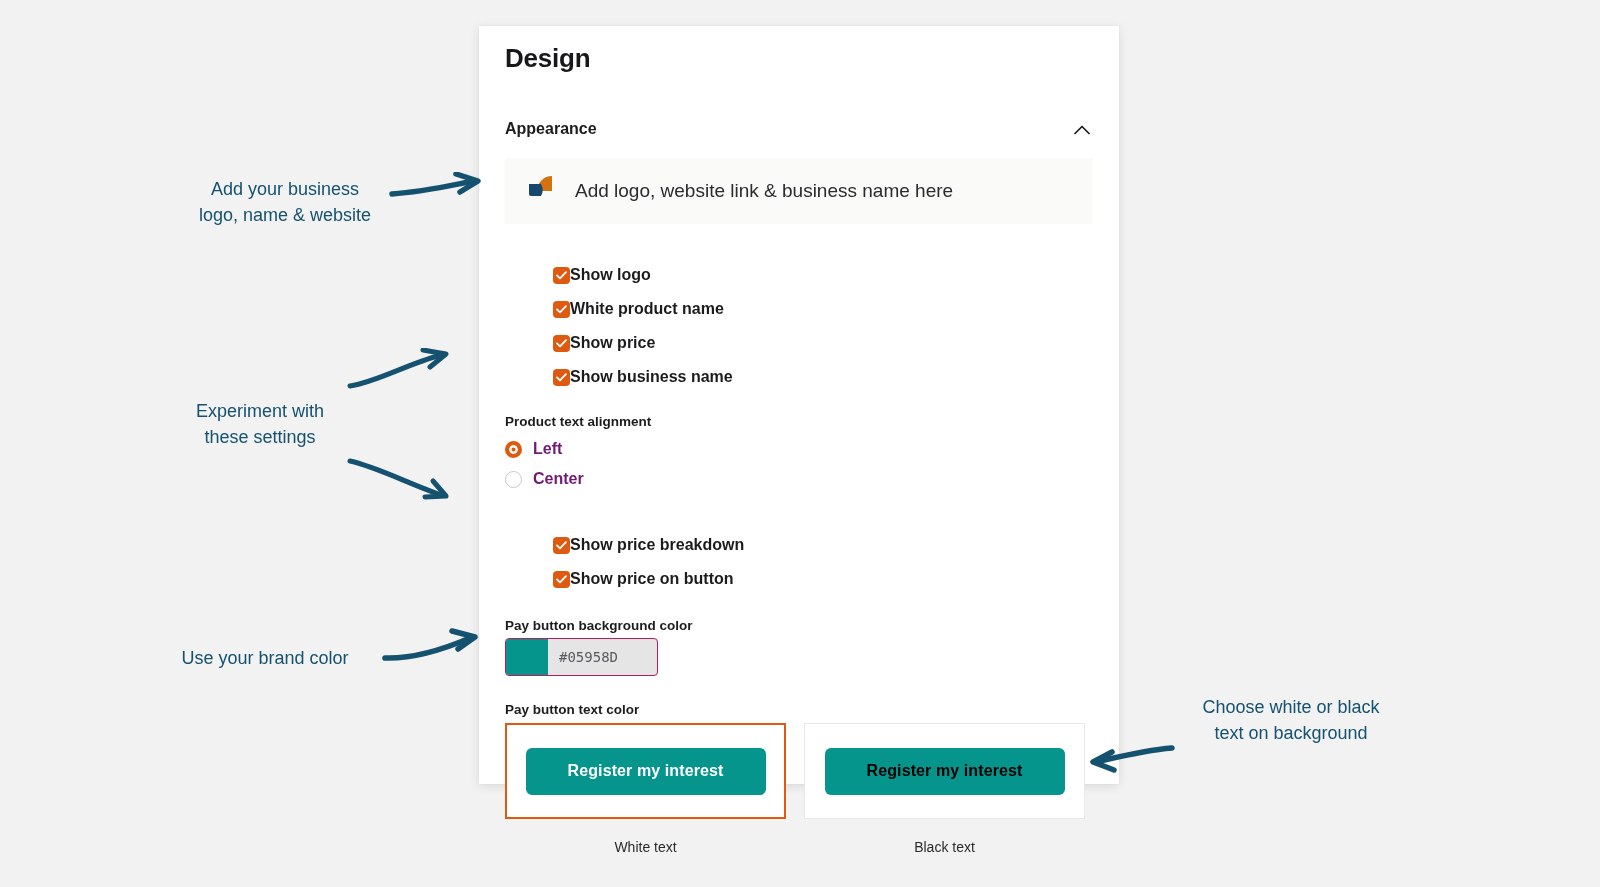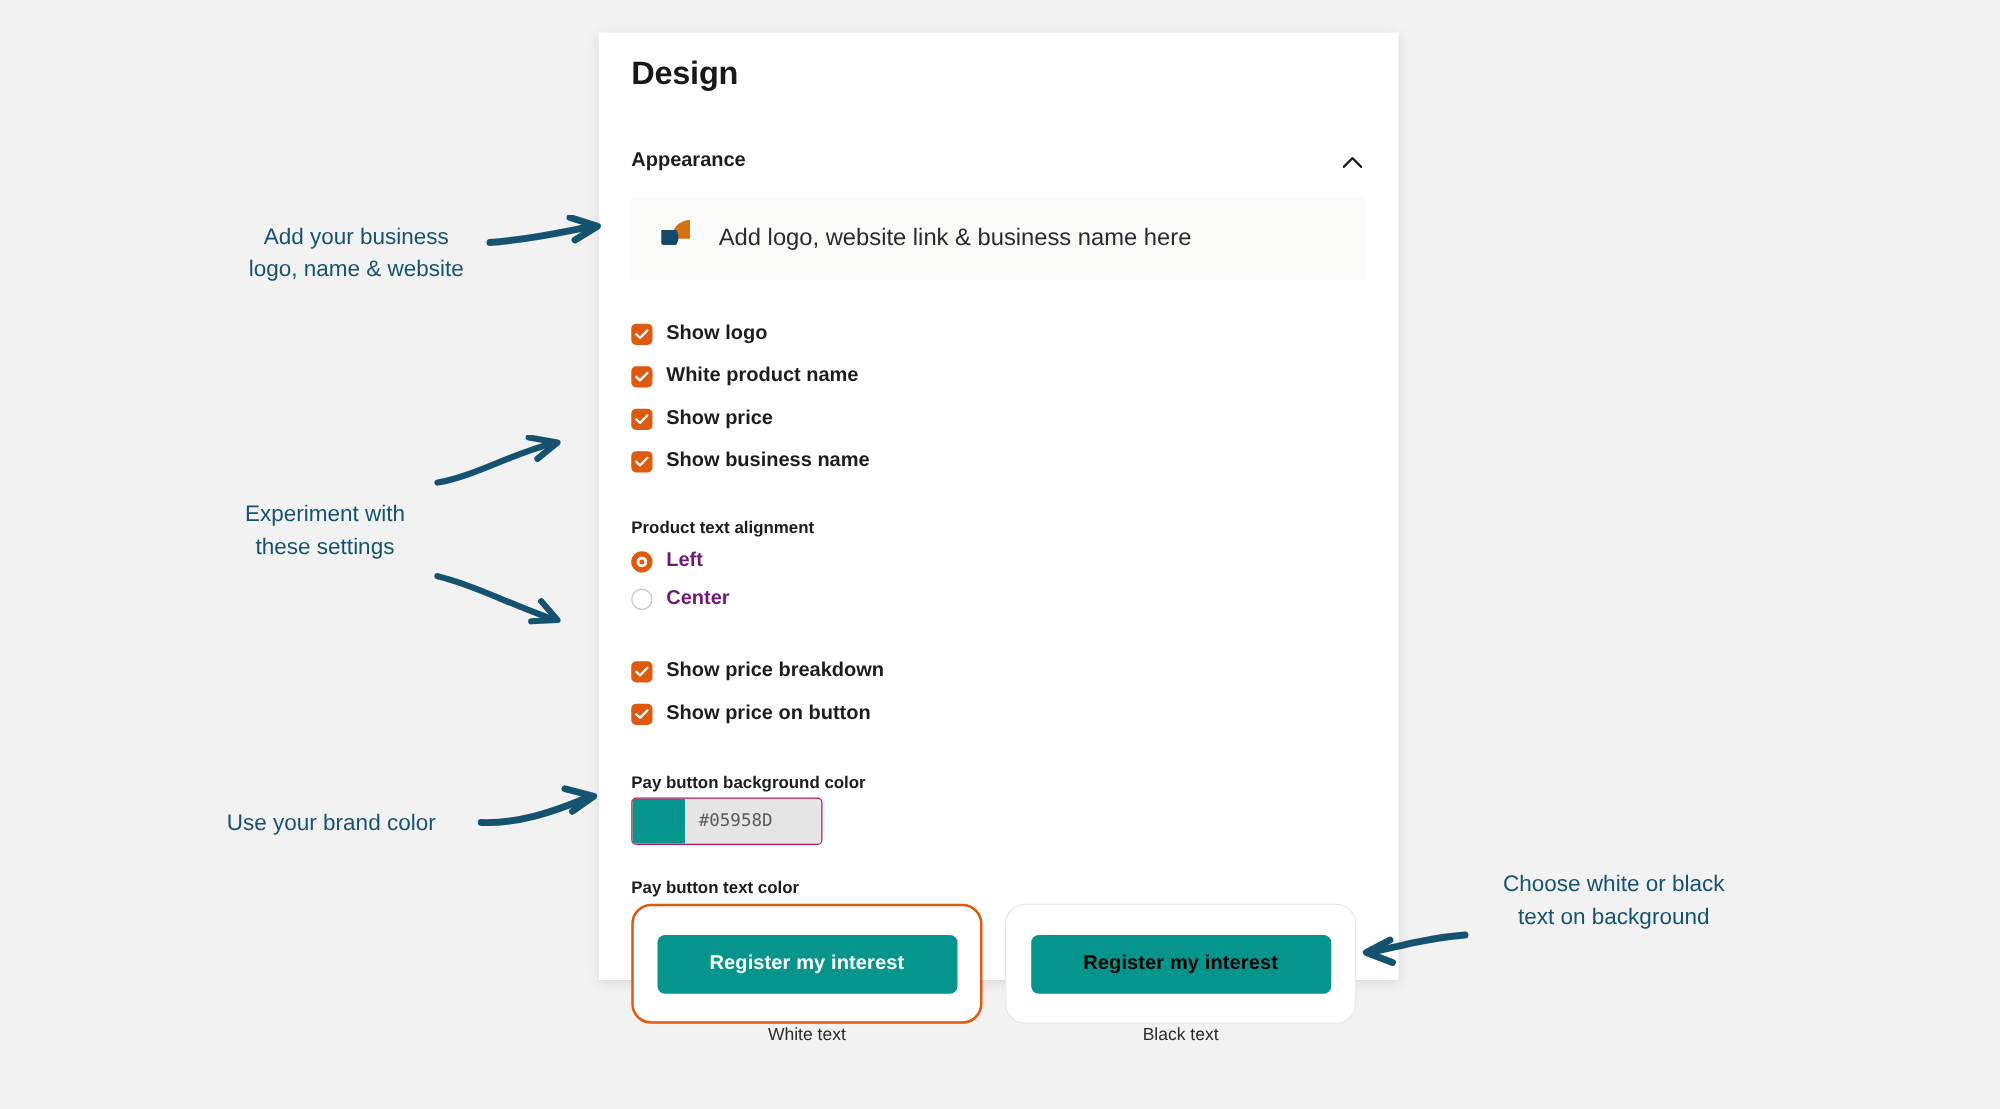--- a/index.html
+++ b/index.html
@@ -66,24 +66,24 @@
   .brand-logo { width: 34px; height: 34px; position: relative; flex: 0 0 auto; }
   .logo-row-label {
     font-size: 19px;
     color: #2b2b2f;
   }
 
   
   .check-list { margin-top: 26px; }
   .check-row {
     display: flex;
-    align-items: center;
-    gap: 11px;
+    align-items: flex-end;
     height: 34px;
     cursor: pointer;
+    margin-left: 48px;
   }
   .cbx {
     width: 17px; height: 17px;
     border-radius: 4px;
     background: #dd5a10;
     flex: 0 0 auto;
     display: flex; align-items: center; justify-content: center;
   }
   .cbx svg { display: block; }
   .check-label {
@@ -161,21 +161,21 @@
   
   .text-color-block { margin-top: 26px; }
   .preview-row {
     display: flex;
     gap: 18px;
     margin-top: 6px;
   }
   .preview-cell { width: 281px; }
   .preview-box {
     height: 96px;
-    border-radius: 16px;
+    border-radius: 0;
     display: flex;
     align-items: center;
     justify-content: center;
     background: #ffffff;
     cursor: pointer;
   }
   .preview-box.selected { border: 2px solid #dd5a10; }
   .preview-box.unselected { border: 1px solid #e8e8e8; }
   .pay-btn {
     width: 240px;
@@ -185,21 +185,21 @@
     align-items: center;
     justify-content: center;
     font-size: 16px;
     font-weight: bold;
     letter-spacing: 0.1px;
   }
   .preview-caption {
     text-align: center;
     font-size: 14px;
     color: #2b2b2f;
-    margin-top: 0;
+    margin-top: 20px;
   }
 
   
   .anno {
     position: absolute;
     color: #15526f;
     font-size: 18px;
     line-height: 26px;
     text-align: center;
     white-space: pre-line;

